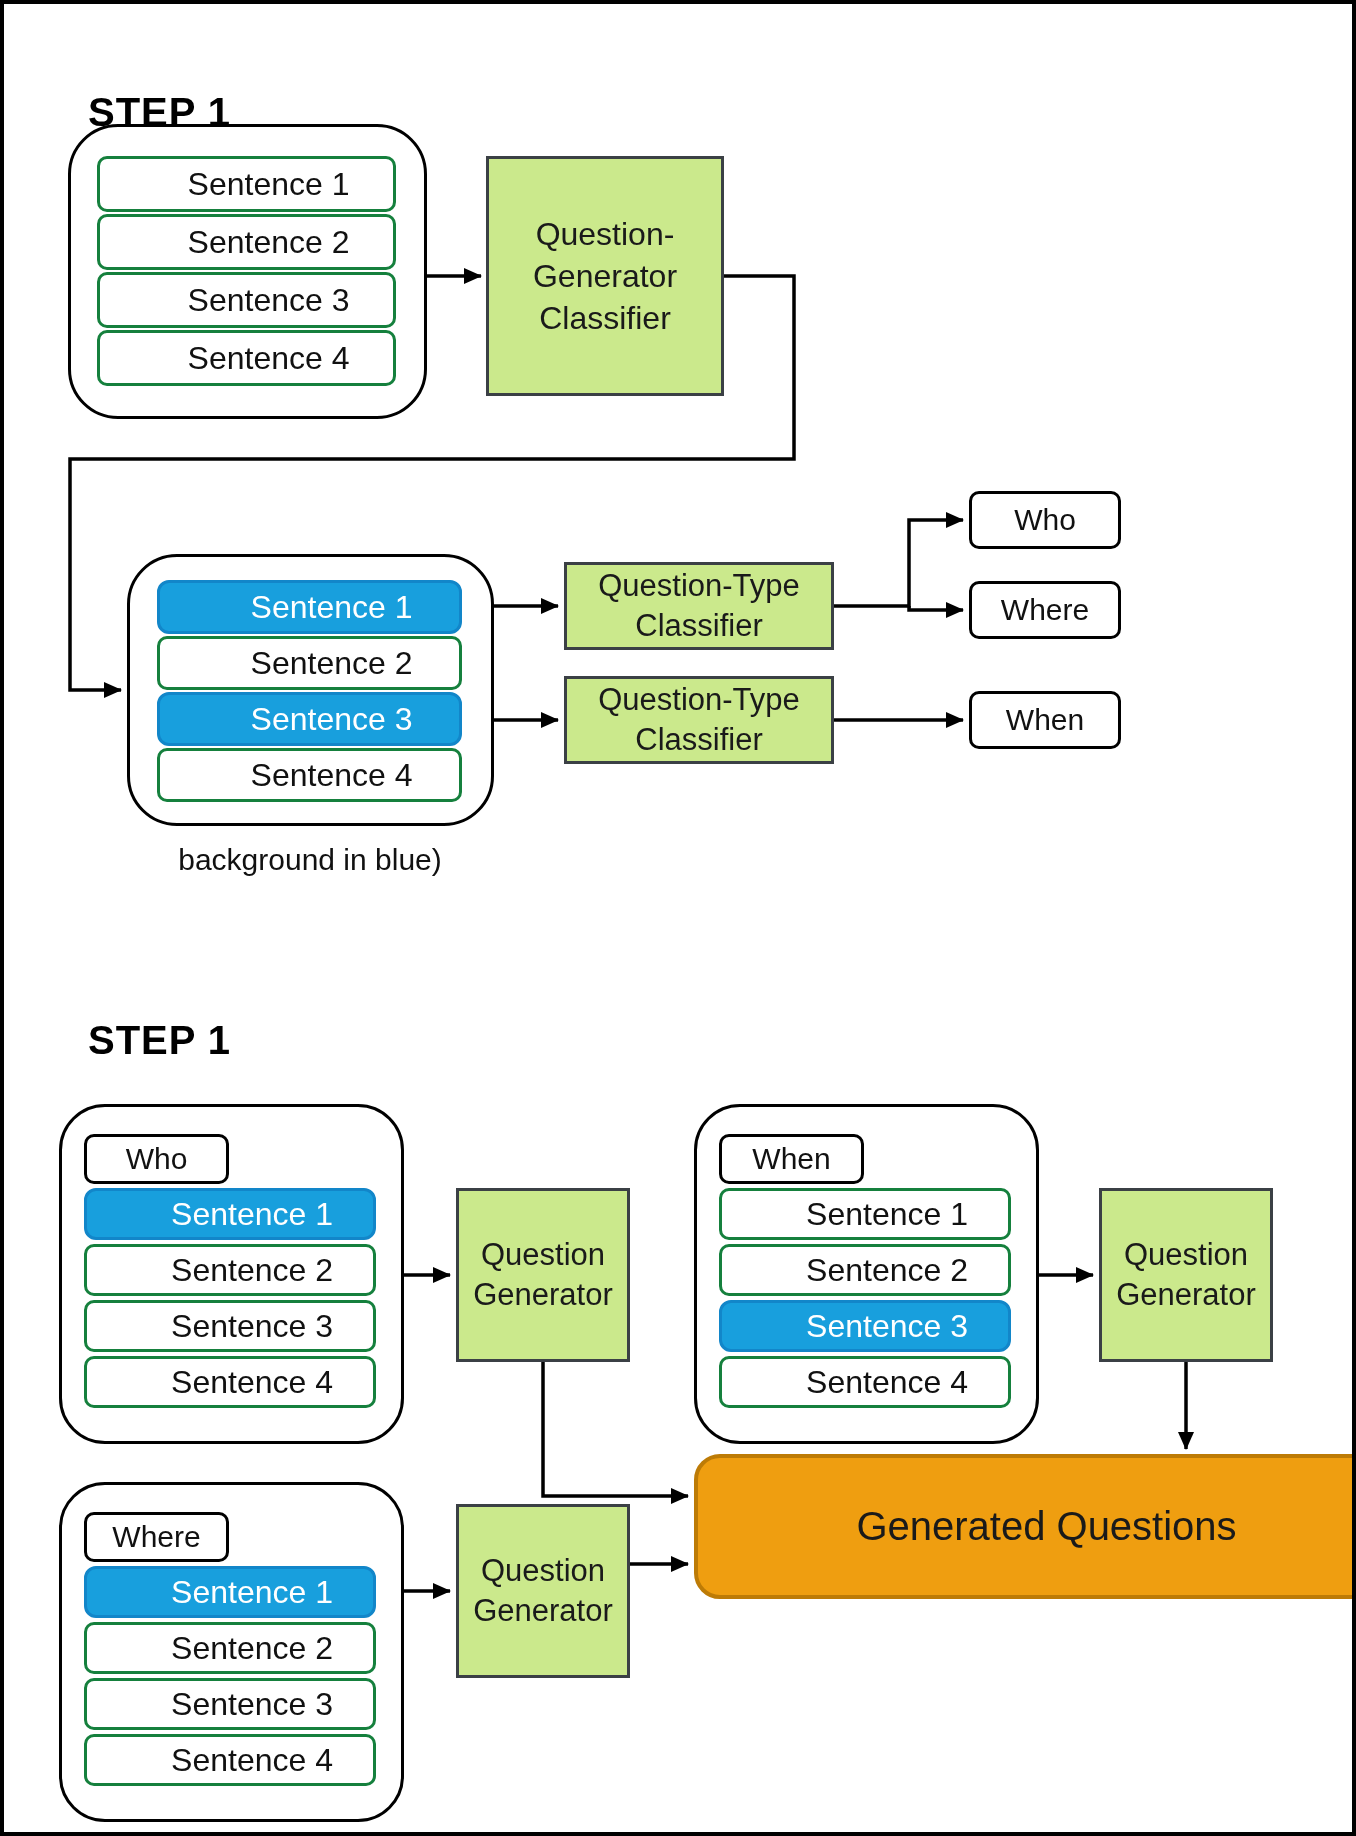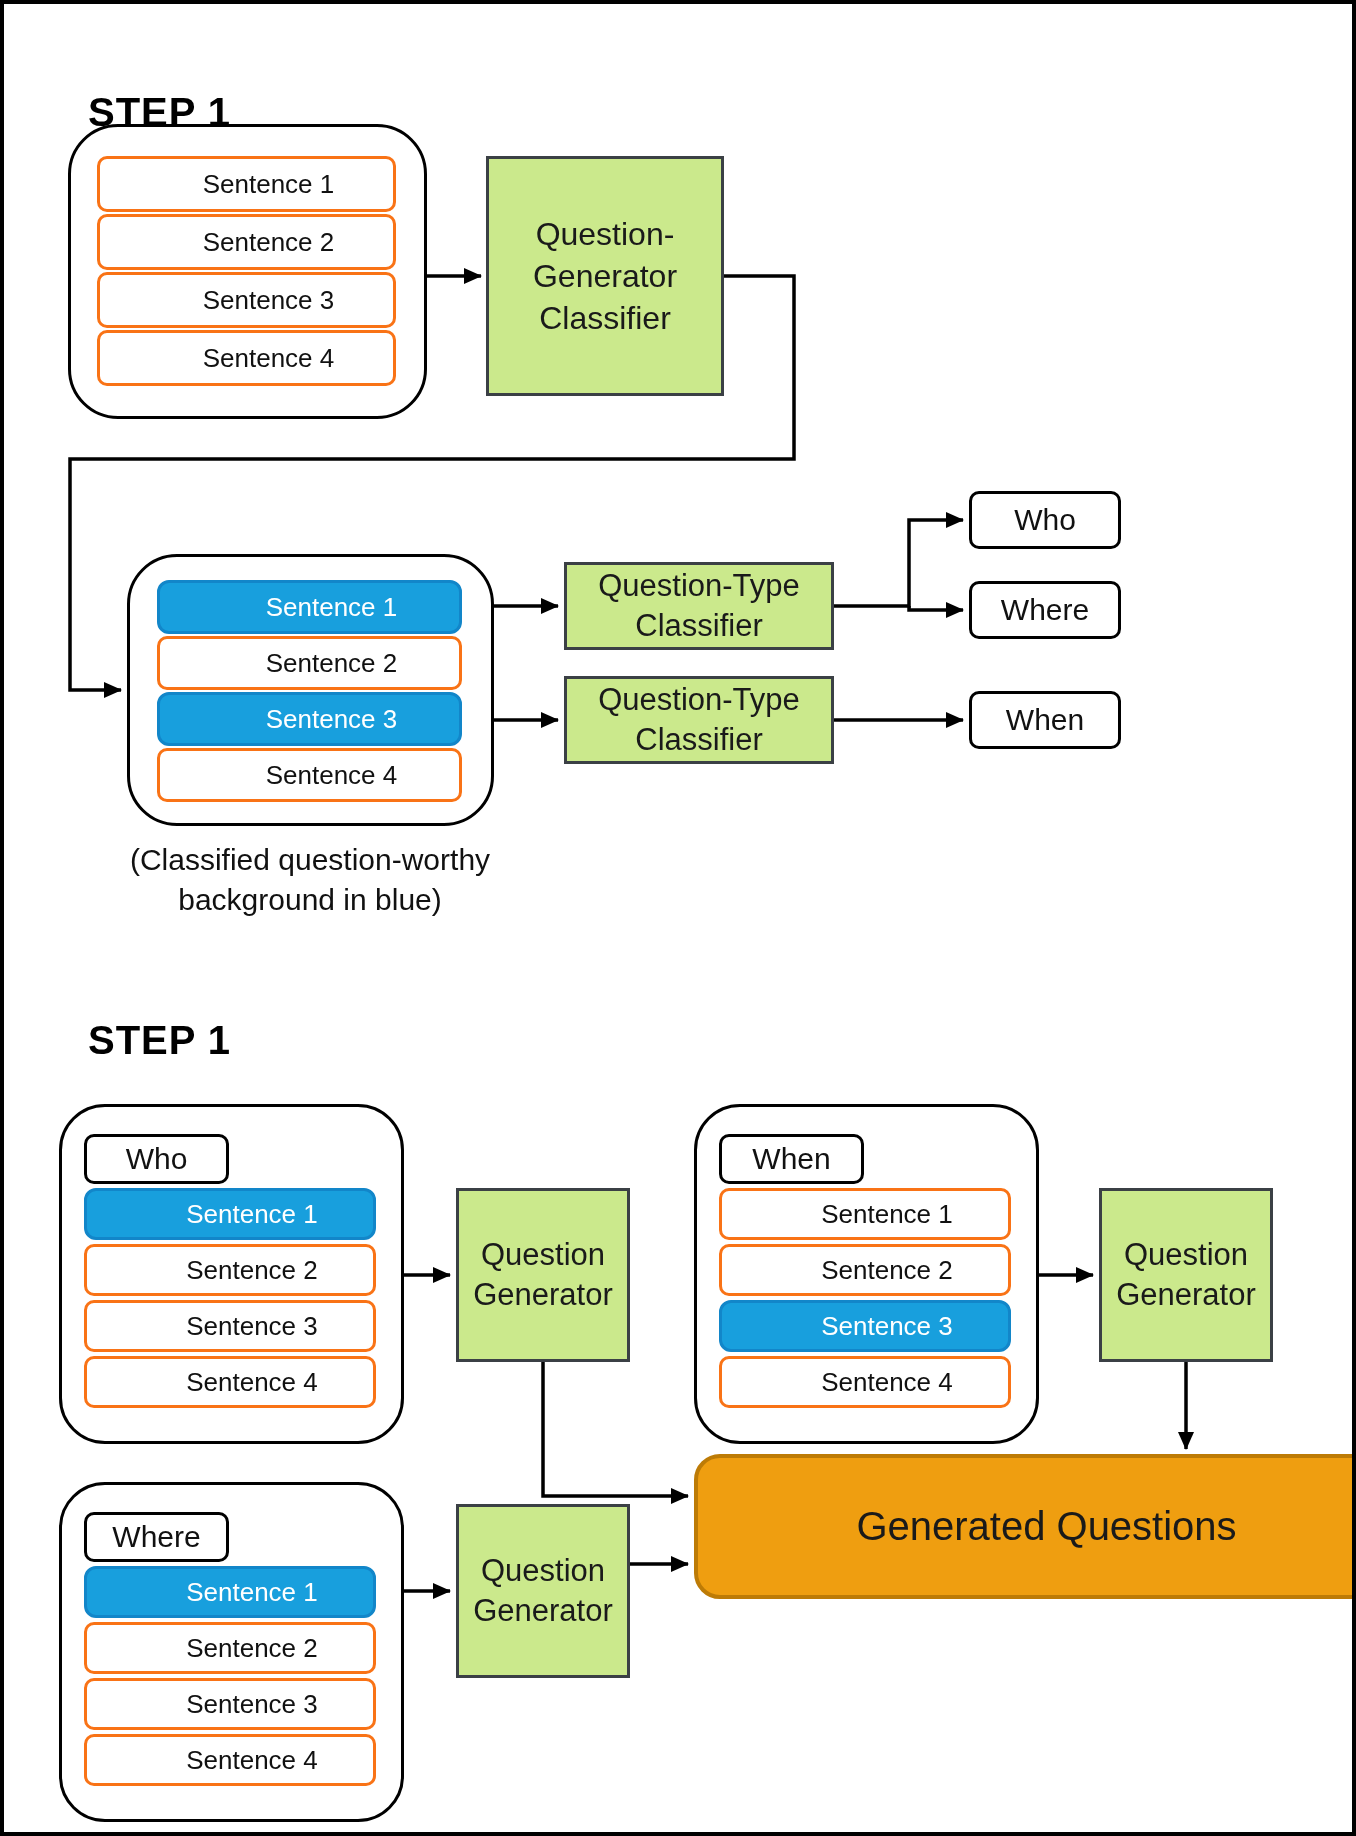--- a/index.html
+++ b/index.html
@@ -14,23 +14,23 @@
     overflow:hidden;
   }
   .abs{position:absolute;box-sizing:border-box;}
   .heading{
     font-size:40px;font-weight:bold;letter-spacing:1px;color:#000;
   }
   .group{
     background:#ffffff;border:3.5px solid #000000;border-radius:50px;
   }
   .row{
-    background:#ffffff;border:3px solid #f97316;border-radius:10px;
+    background:#ffffff;border:3px solid #15803d;border-radius:10px;
     display:flex;align-items:center;justify-content:center;
-    font-size:26px;color:#111;padding-left:44px;
+    font-size:32px;color:#111;padding-left:44px;
   }
   .row.blue{
     background:#189fdd;border-color:#1286c9;border-radius:12px;color:#ffffff;
   }
   .tag{
     background:#ffffff;border:3px solid #000000;border-radius:10px;
     display:flex;align-items:center;justify-content:center;
     font-size:30px;color:#111;
   }
   .greenbox{
@@ -107,21 +107,20 @@
   <div class="abs greenbox" style="left:560px;top:672px;width:270px;height:88px;font-size:31px;line-height:1.3;">
     <div>Question-Type</div>
     <div>Classifier</div>
   </div>
 
   <div class="abs outbox" style="left:965px;top:487px;width:152px;height:58px;">Who</div>
   <div class="abs outbox" style="left:965px;top:577px;width:152px;height:58px;">Where</div>
   <div class="abs outbox" style="left:965px;top:687px;width:152px;height:58px;">When</div>
 
   <div class="abs caption" style="left:100px;top:836px;width:412px;">
-    <div>(Classified question-worthy</div>
     <div>background in blue)</div>
   </div>
 
   <div class="abs heading" style="left:84px;top:1014px;">STEP 1</div>
 
   <div class="abs group" style="left:55px;top:1100px;width:345px;height:340px;border-radius:46px;"></div>
   <div class="abs tag" style="left:80px;top:1130px;width:145px;height:50px;">Who</div>
   <div class="abs row blue" style="left:80px;top:1184px;width:292px;height:52px;">Sentence 1</div>
   <div class="abs row" style="left:80px;top:1240px;width:292px;height:52px;">Sentence 2</div>
   <div class="abs row" style="left:80px;top:1296px;width:292px;height:52px;">Sentence 3</div>

